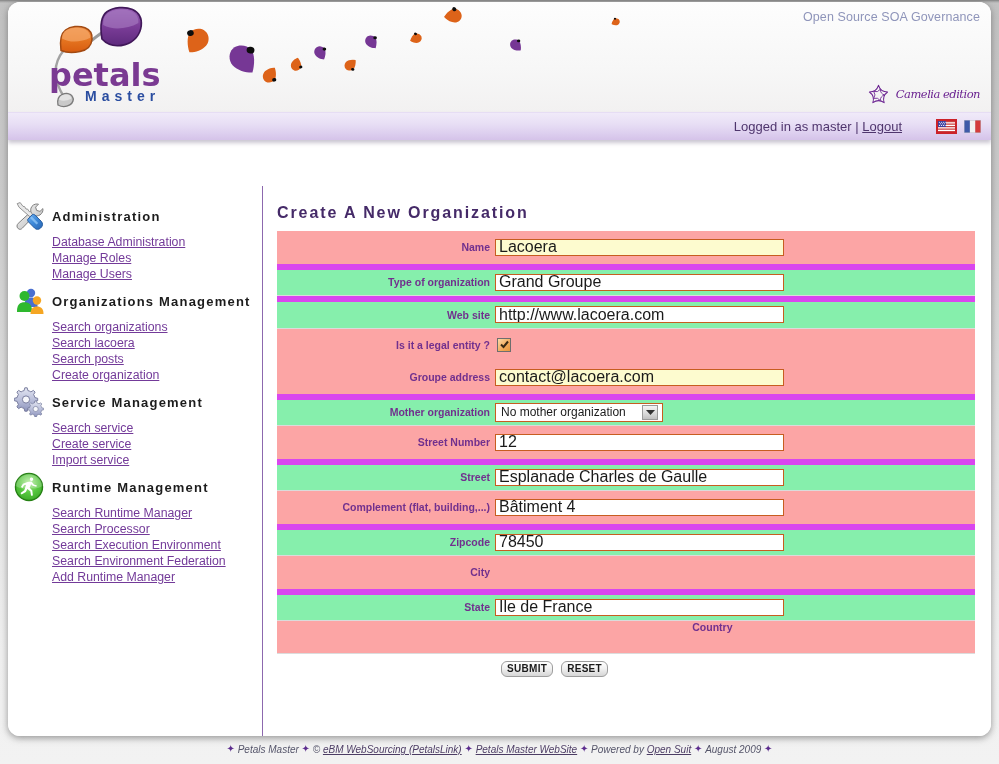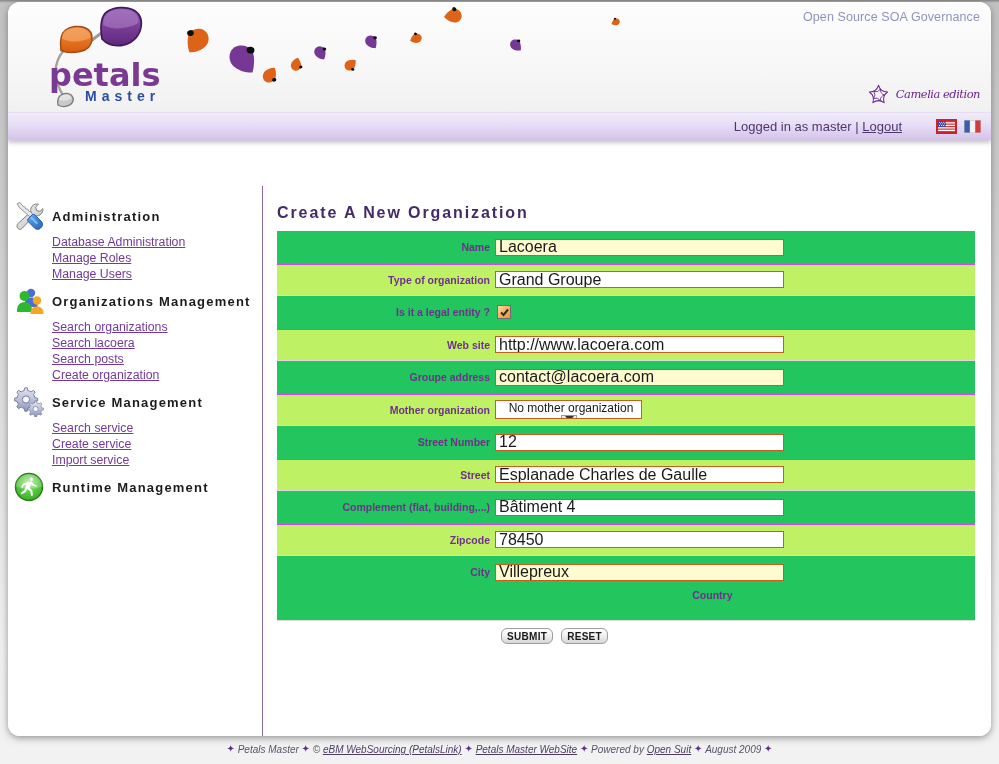--- a/index.html
+++ b/index.html
@@ -66,23 +66,23 @@
   .side-links li { line-height:16px; font-size:12.3px; }
   .side-links a { color:#733a99; }
   
   .main { position:absolute; left:254px; top:0; width:729px; }
   .page-title {
     margin:21px 0 9px 15px;
     font-size:16px; font-weight:bold; color:#452a68; letter-spacing:1.9px;
   }
   .form { margin-left:15px; width:698px; }
   .frow {
-    display:flex; align-items:center; height:32.5px; background:#22c55e;
-  }
-  .frow.alt { background:#bef264; border-top:1px solid #d946ef; border-bottom:1px solid #dbdbdb; }
+    display:flex; align-items:center; height:32.5px; background:#fca5a5;
+  }
+  .frow.alt { background:#86efac; border-top:6px solid #d946ef; border-bottom:1px solid #dbdbdb; }
   .frow.last { border-bottom:1px solid #dcdcdc;flex-direction:column; }
   .flabel {
     width:213px; text-align:right; font-size:10.5px; font-weight:bold; color:#71308e;
     flex:0 0 213px;
   }
   .fvalue { margin-left:5px; display:flex; align-items:center; }
   .tin {
     width:289px; height:17px; border:1px solid #c75d20; background:#fff;
     font-family:"Liberation Sans", sans-serif; font-size:16px; color:#1a1a1a; padding:0 3px;
   }
@@ -356,62 +356,69 @@
                   <stop offset="0.45" stop-color="#58c840"></stop>
                   <stop offset="1" stop-color="#2f9e1d"></stop>
                 </radialGradient>
               </defs>
               <circle cx="15" cy="15" r="13.5" fill="url(#greenBall)" stroke="#258013" stroke-width="1.4"></circle>
               <path d="M15 15 a13.5 13.5 0 0 1 -13.4 -1 a13.5 13.5 0 0 1 26.9 0 a13.5 13.5 0 0 1 -13.5 1 Z" fill="#ffffff" opacity="0.22"></path>
               <path d="M17.5 5.5 c1 0 1.7 0.8 1.7 1.7 c0 1 -0.8 1.7 -1.7 1.7 c-1 0 -1.7 -0.8 -1.7 -1.7 c0 -1 0.8 -1.7 1.7 -1.7 Z M13.5 10 l4 -0.6 l2.4 3 l3 1 l-0.6 1.4 l-3.6 -1 l-1.6 -1.6 l-1.4 3.6 l2.6 2.6 l0.6 5 l-1.8 0.3 l-0.8 -4.4 l-3 -2.4 l-1.4 3 l-4.4 2.6 l-1 -1.4 l3.8 -2.8 l1.8 -5.6 l-2 0.6 l-1.6 2.6 l-1.6 -0.8 l2 -3.4 Z" fill="#ffffff"></path>
             </svg></span>
           <span class="side-title">Runtime Management</span>
         </div>
+        <ul class="side-links">
+          <li><a href="#">Search Runtime Manager</a></li>
+          <li><a href="#">Search Processor</a></li>
+          <li><a href="#">Search Execution Environment</a></li>
+          <li><a href="#">Search Environment Federation</a></li>
+          <li><a href="#">Add Runtime Manager</a></li>
+        </ul>
       </aside>
     <div class="main">
       <h1 class="page-title">Create A New Organization</h1>
       <div class="form" id="form-rows">
           <div class="frow">
             <div class="flabel">Name</div>
             <div class="fvalue">
               <input class="tin req" value="Lacoera" style="">
             </div>
           </div>
           <div class="frow alt">
             <div class="flabel">Type of organization</div>
             <div class="fvalue">
               <input class="tin" value="Grand Groupe" style="">
+            </div>
+          </div>
+          <div class="frow alt">
+            <div class="flabel">Web site</div>
+            <div class="fvalue">
+              <input class="tin" value="http://www.lacoera.com" style="">
             </div>
           </div>
           <div class="frow">
             <div class="flabel">Is it a legal entity ?</div>
             <div class="fvalue">
               <div class="cbx">
                 <svg width="11" height="11" viewBox="0 0 11 11">
                   <path d="M2 5.5 L4.5 8 L9 2.5" stroke="#3a2a14" stroke-width="2" fill="none"></path>
                 </svg>
               </div>
             </div>
           </div>
-          <div class="frow alt">
-            <div class="flabel">Web site</div>
-            <div class="fvalue">
-              <input class="tin" value="http://www.lacoera.com" style="">
-            </div>
-          </div>
           <div class="frow">
             <div class="flabel">Groupe address</div>
             <div class="fvalue">
               <input class="tin req" value="contact@lacoera.com" style="">
             </div>
           </div>
           <div class="frow alt">
             <div class="flabel">Mother organization</div>
             <div class="fvalue">
-              <div class="sel" style="width: 147px; flex-direction: column;">
+              <div class="sel" style="width: 168px;">
                 <span>No mother organization</span>
                 <span class="sel-arrow">
                   <svg width="9" height="5" viewBox="0 0 9 5">
                     <path d="M0 0 L9 0 L4.5 5 Z" fill="#333"></path>
                   </svg>
                 </span>
               </div>
             </div>
           </div>
           <div class="frow">
@@ -433,22 +440,25 @@
             </div>
           </div>
           <div class="frow alt">
             <div class="flabel">Zipcode</div>
             <div class="fvalue">
               <input class="tin" value="78450" style="">
             </div>
           </div>
           <div class="frow">
             <div class="flabel">City</div>
-            <div class="fvalue">
-              <input class="tin req" value="Villepreux" style="">
+          </div>
+          <div class="frow alt">
+            <div class="flabel">State</div>
+            <div class="fvalue">
+              <input class="tin" value="Ile de France" style="">
             </div>
           </div>
           <div class="frow last">
             <div class="flabel">Country</div>
             <div class="fvalue">
               <div class="sel req" style="width: 263px;">
                 <span>France</span>
                 <span class="sel-arrow">
                   <svg width="9" height="5" viewBox="0 0 9 5">
                     <path d="M0 0 L9 0 L4.5 5 Z" fill="#333"></path>

